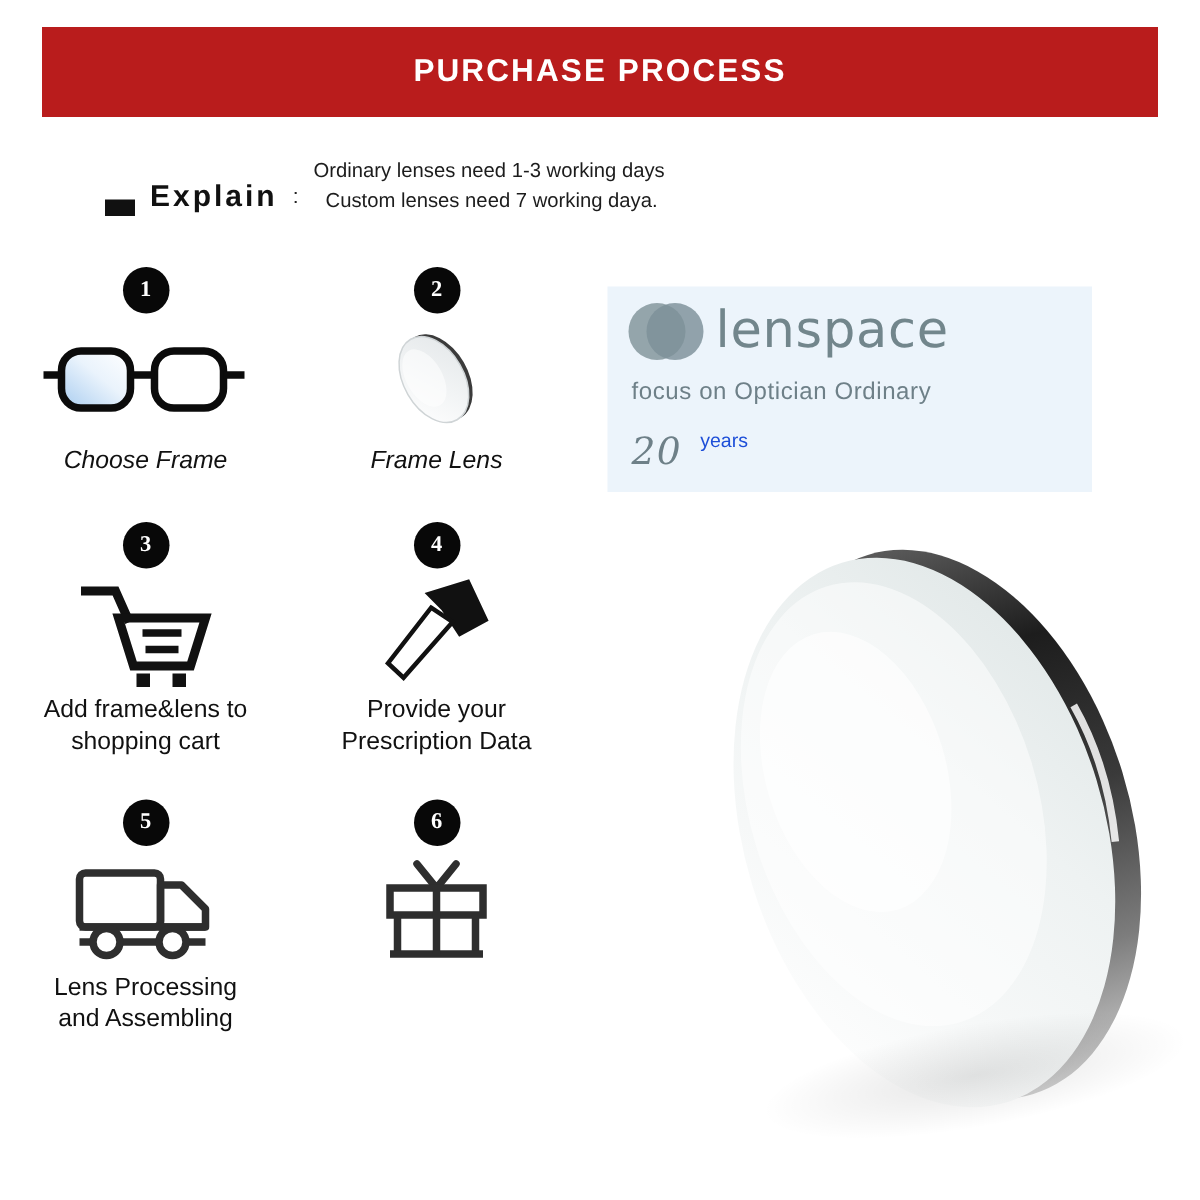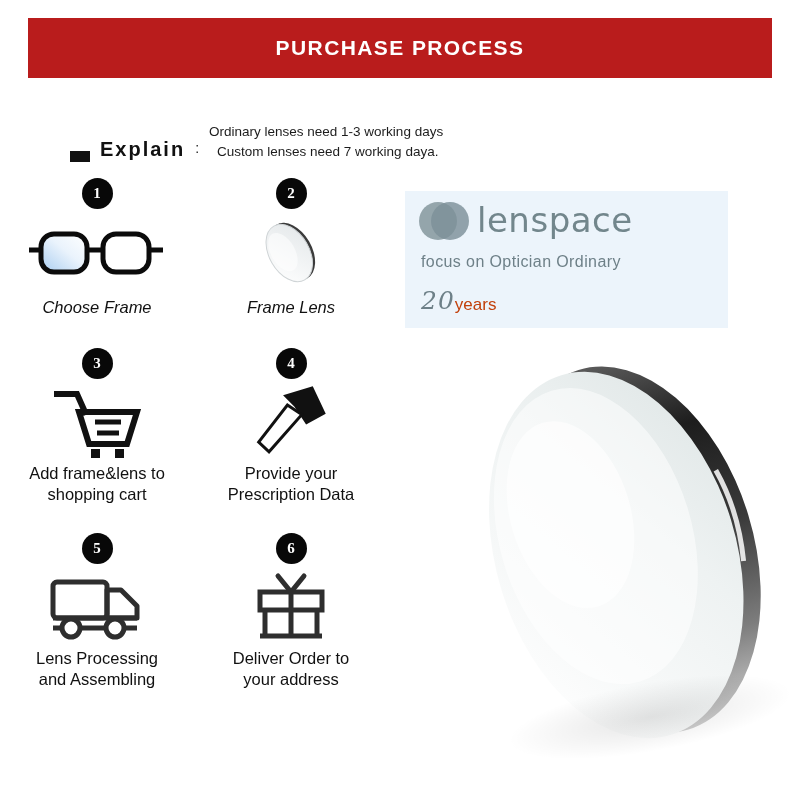--- a/index.html
+++ b/index.html
@@ -22,21 +22,21 @@
     font-family:"Liberation Sans", sans-serif;
   }
 
   
   .explain-row{position:absolute;left:70px;top:100px;display:flex;align-items:flex-end;}
   .explain-bullet{width:20px;height:11px;background:#111;margin-top:9px;margin-right:10px;}
   .explain-word{
     font-size:20px;font-weight:bold;letter-spacing:2px;color:#111;line-height:26px;
   }
   .explain-colon{font-size:14px;color:#222;margin:0 10px;line-height:28px;}
-  .explain-lines{padding-top:4px;margin-top:18px;}
+  .explain-lines{padding-top:4px;}
   .explain-line{font-size:13.5px;color:#1c1c1c;line-height:20px;white-space:nowrap;}
   .explain-line.l2{padding-left:8px;}
 
   
   .steps{position:absolute;left:0;top:178px;width:400px;}
   .step-row{display:flex;}
   .step{width:194px;position:relative;display:flex;flex-direction:column;align-items:center;}
   .badge{
     width:31px;height:31px;border-radius:50%;background:#080808;color:#fff;
     display:flex;align-items:center;justify-content:center;
@@ -59,26 +59,26 @@
   .logo-mark .c{position:absolute;top:0;width:38px;height:38px;border-radius:50%;background:#8fa0a6;}
   .logo-mark .c1{left:0;opacity:.95;}
   .logo-mark .c2{left:12px;background:#7c9099;opacity:.82;}
   .brand-name{
     margin-left:11px;font-size:34px;color:#72868c;letter-spacing:.5px;
     font-family:"DejaVu Sans", sans-serif;font-weight:400;
   }
   .brand-tag{
     position:absolute;left:16px;top:62px;font-size:16px;color:#6e8088;letter-spacing:.4px;
   }
-  .brand-years{position:absolute;left:16px;top:95px;display:flex;align-items:flex-end;}
+  .brand-years{position:absolute;left:16px;top:95px;display:flex;align-items:flex-start;}
   .years-num{
     font-size:25px;color:#6e8088;font-style:italic;
     font-family:"DejaVu Serif", serif;letter-spacing:1px;
   }
-  .years-word{font-size:17px;color:#c2410c;margin-left:0;}
+  .years-word{font-size:13px;color:#1d4ed8;margin-left:12px;}
 
   
   .big-lens{position:absolute;left:445px;top:352px;width:350px;height:420px;}
 
   .lens-shadow{
     position:absolute;left:60px;top:330px;width:290px;height:70px;
     background:radial-gradient(ellipse at center, rgba(0,0,0,.10) 0%, rgba(0,0,0,0) 70%);
     transform:rotate(-10deg);
   }
 </style>
@@ -211,24 +211,20 @@
         <div class="badge">6</div>
         <div class="icon-box">
           <svg width="86" height="74" viewBox="0 0 86 74">
             <path d="M30 6 L43 22 L56 6" fill="none" stroke="#2e2e2e" stroke-width="5" stroke-linecap="round"></path>
             <rect x="12" y="22" width="62" height="18" fill="none" stroke="#2e2e2e" stroke-width="5"></rect>
             <line x1="17" y1="40" x2="17" y2="66" stroke="#2e2e2e" stroke-width="5"></line>
             <line x1="69" y1="40" x2="69" y2="66" stroke="#2e2e2e" stroke-width="5"></line>
             <line x1="12" y1="66" x2="74" y2="66" stroke="#2e2e2e" stroke-width="5"></line>
             <line x1="43" y1="22" x2="43" y2="66" stroke="#2e2e2e" stroke-width="5"></line>
           </svg>
-        </div>
-        <div class="step-label">
-          <div>Deliver Order to</div>
-          <div>your address</div>
         </div>
       </div>
 
     </div>
 
   </div>
 
   <div class="brand-card">
     <div class="brand-logo-row">
       <div class="logo-mark">

